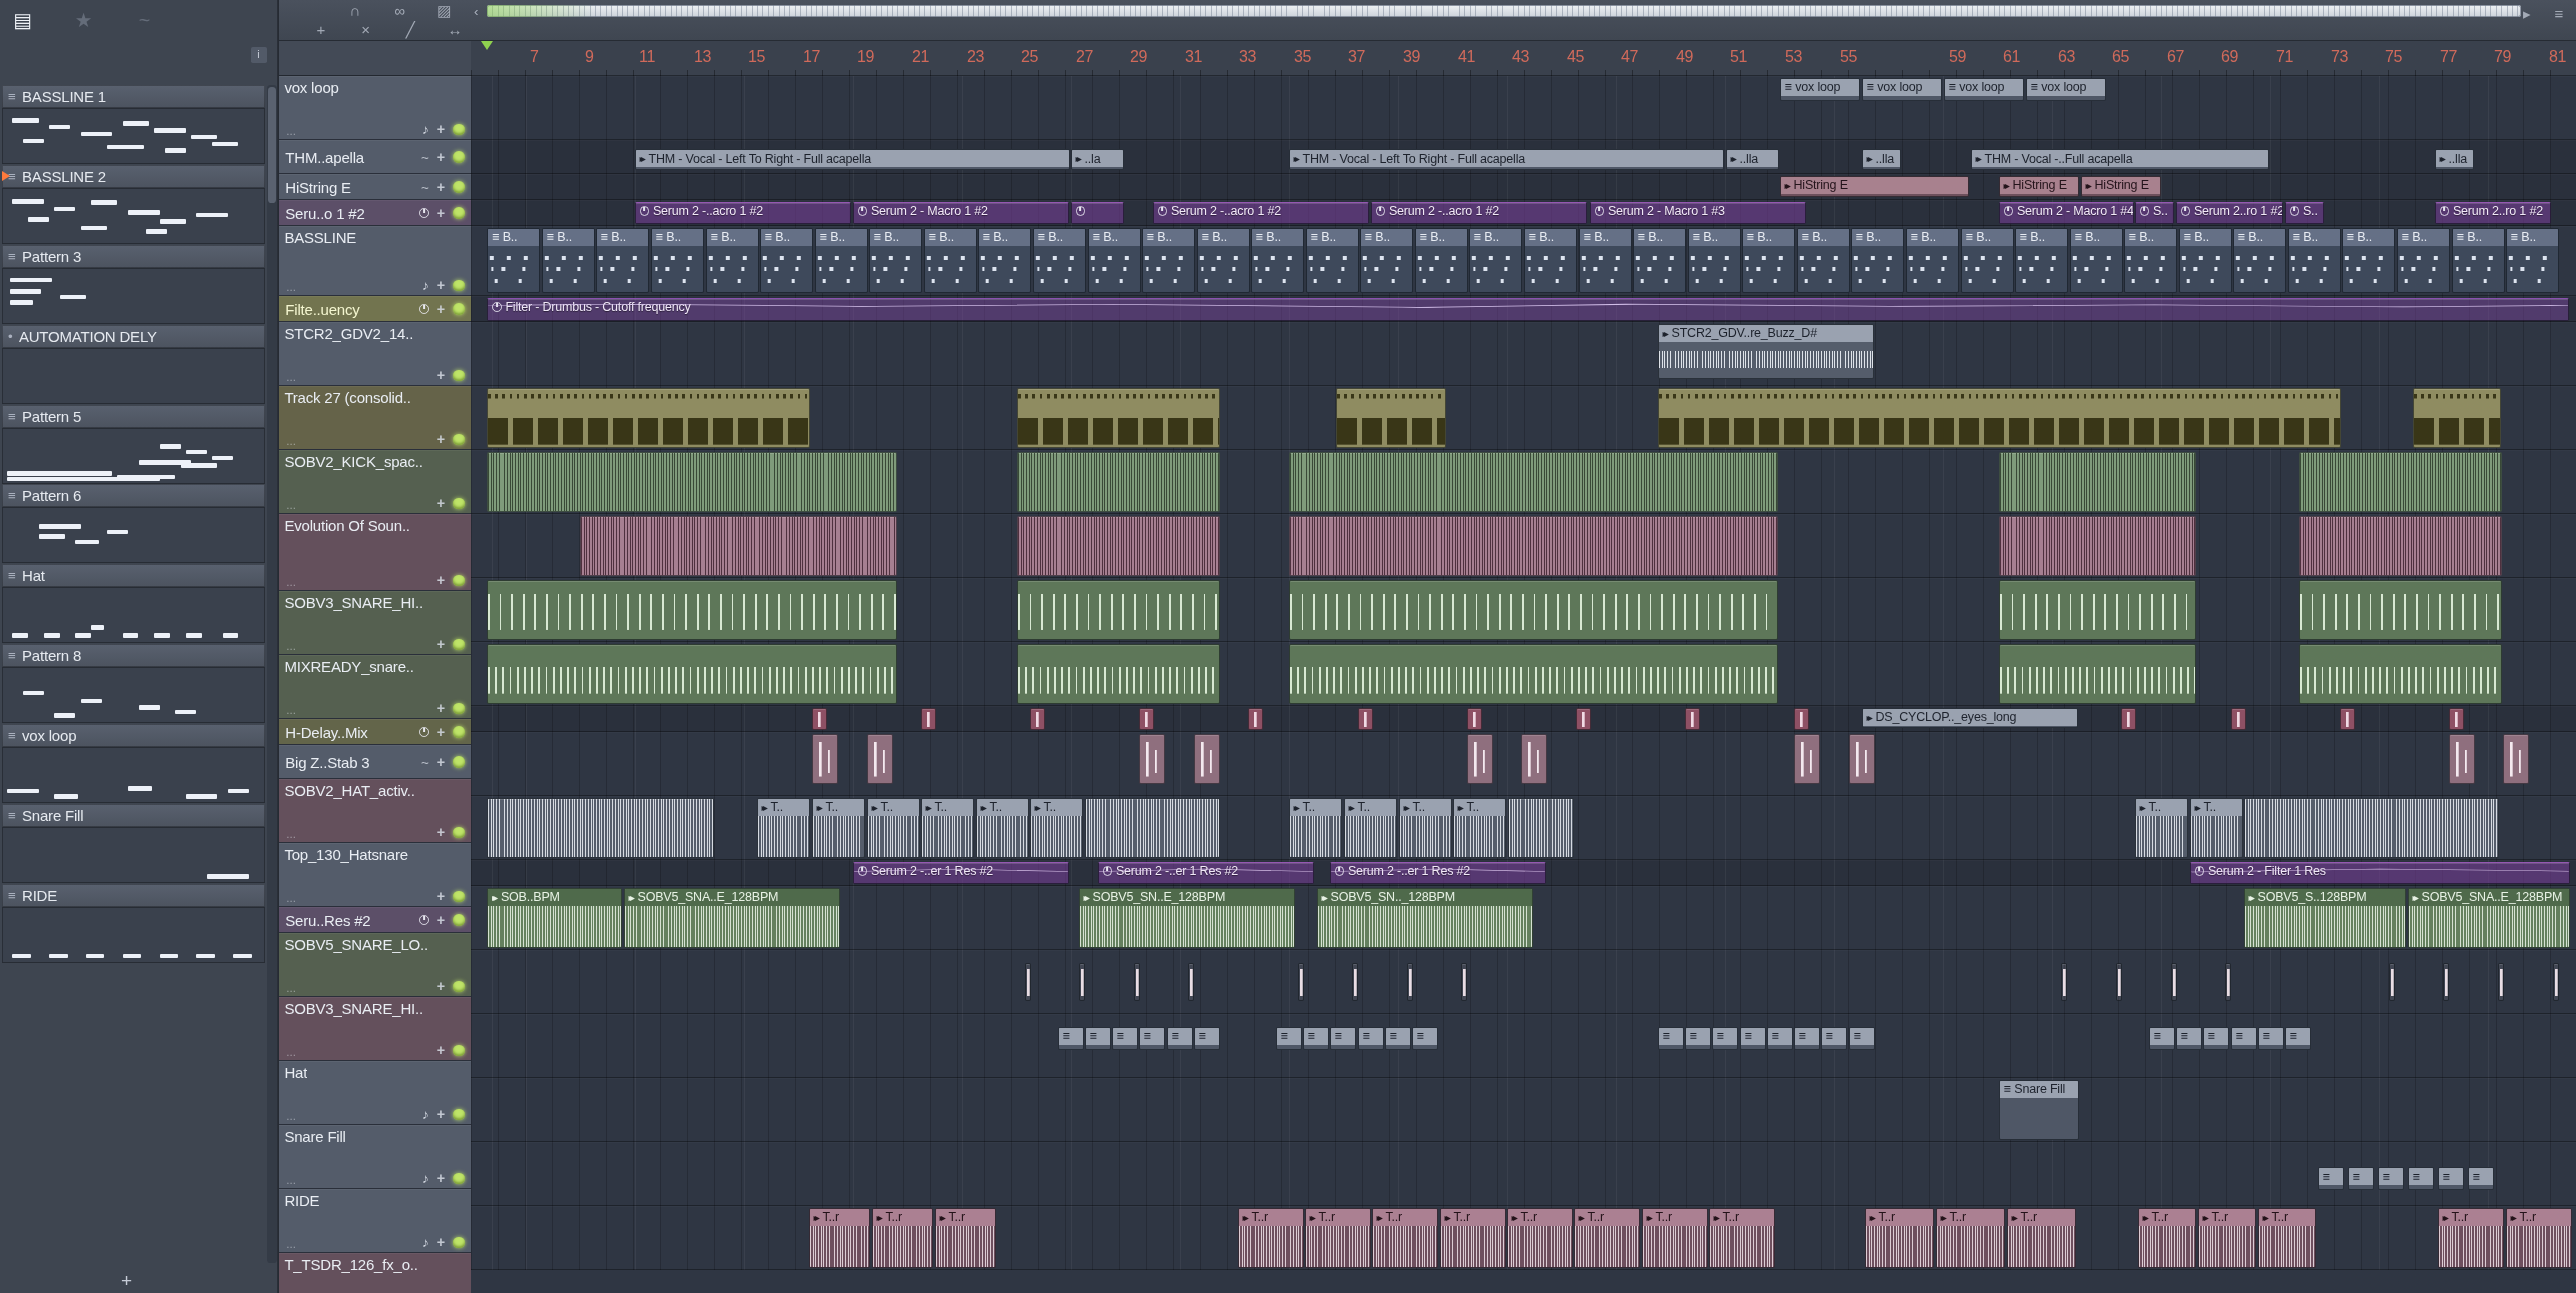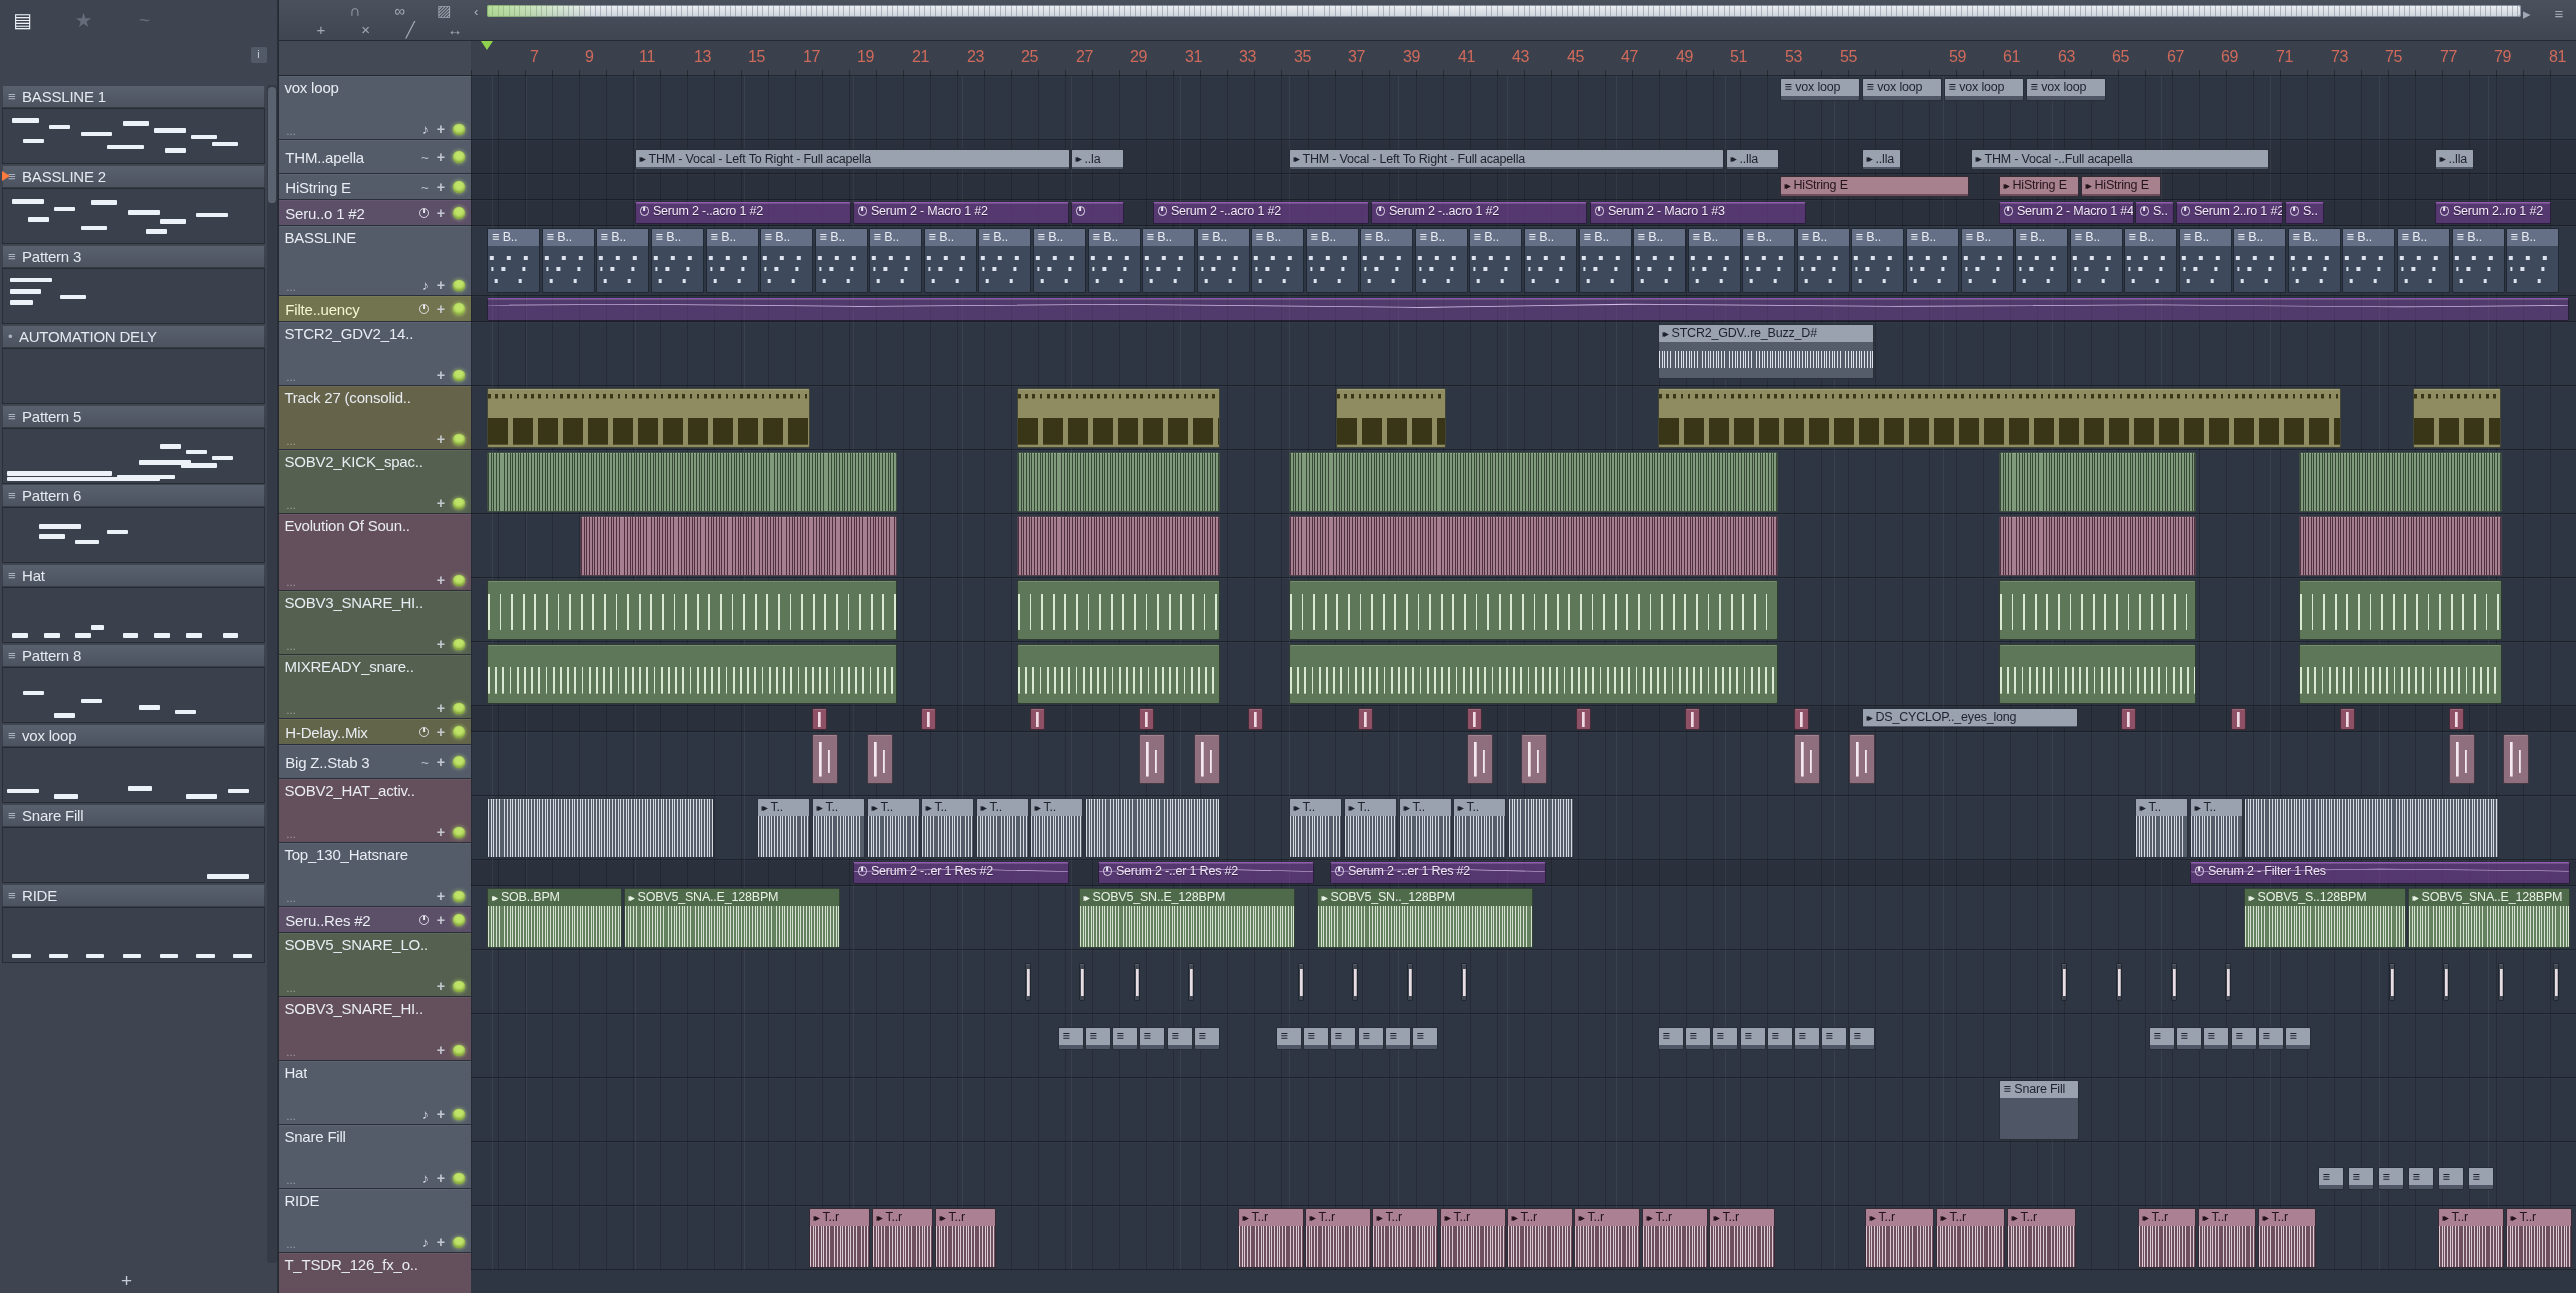--- a/index.html
+++ b/index.html
@@ -991,20 +991,24 @@
             <div class="clip t-pat tx-dots" style="left: 2035px; width: 53px; top: 1.8px; height: 65px; --bg: #3e495b; --lab: #657086; --ltxt: #e8ecf3; --wv: #dde4f0;">
               <div class="lab">
                 <span class="ic-bars">≡</span>
                 <span>B..</span>
               </div>
               <div class="body"></div>
             </div>
           </div>
           <div class="row row-small" style="height: 26px;">
             <div class="clip t-auto" style="left: 16.4px; width: 2082px; top: 1.8px; height: 23px; --bg: rgba(128,74,166,0.45); --lab: #8a50b0; --ltxt: #f0e8f8; --wv: #d8c4ee;">
+              <div class="lab">
+                <span class="knobdot"></span>
+                <span>Filter - Drumbus - Cutoff frequency</span>
+              </div>
               <div class="body">
                 <svg viewBox="0 0 100 100" preserveAspectRatio="none">
                   <polyline points="0,30 7.000000000000001,25 18,35 30,25 45,40 55.00000000000001,25 68,35 80,28.000000000000004 92,38 100,30"></polyline>
                 </svg>
               </div>
             </div>
           </div>
           <div class="row" style="height: 64px;">
             <div class="clip t-aud tx-sym" style="left: 1187px; width: 216px; top: 1.8px; height: 55px; --bg: #555d6b; --lab: #9aa2b0; --ltxt: #1d222c; --wv: #edf1f7;">
               <div class="lab">

